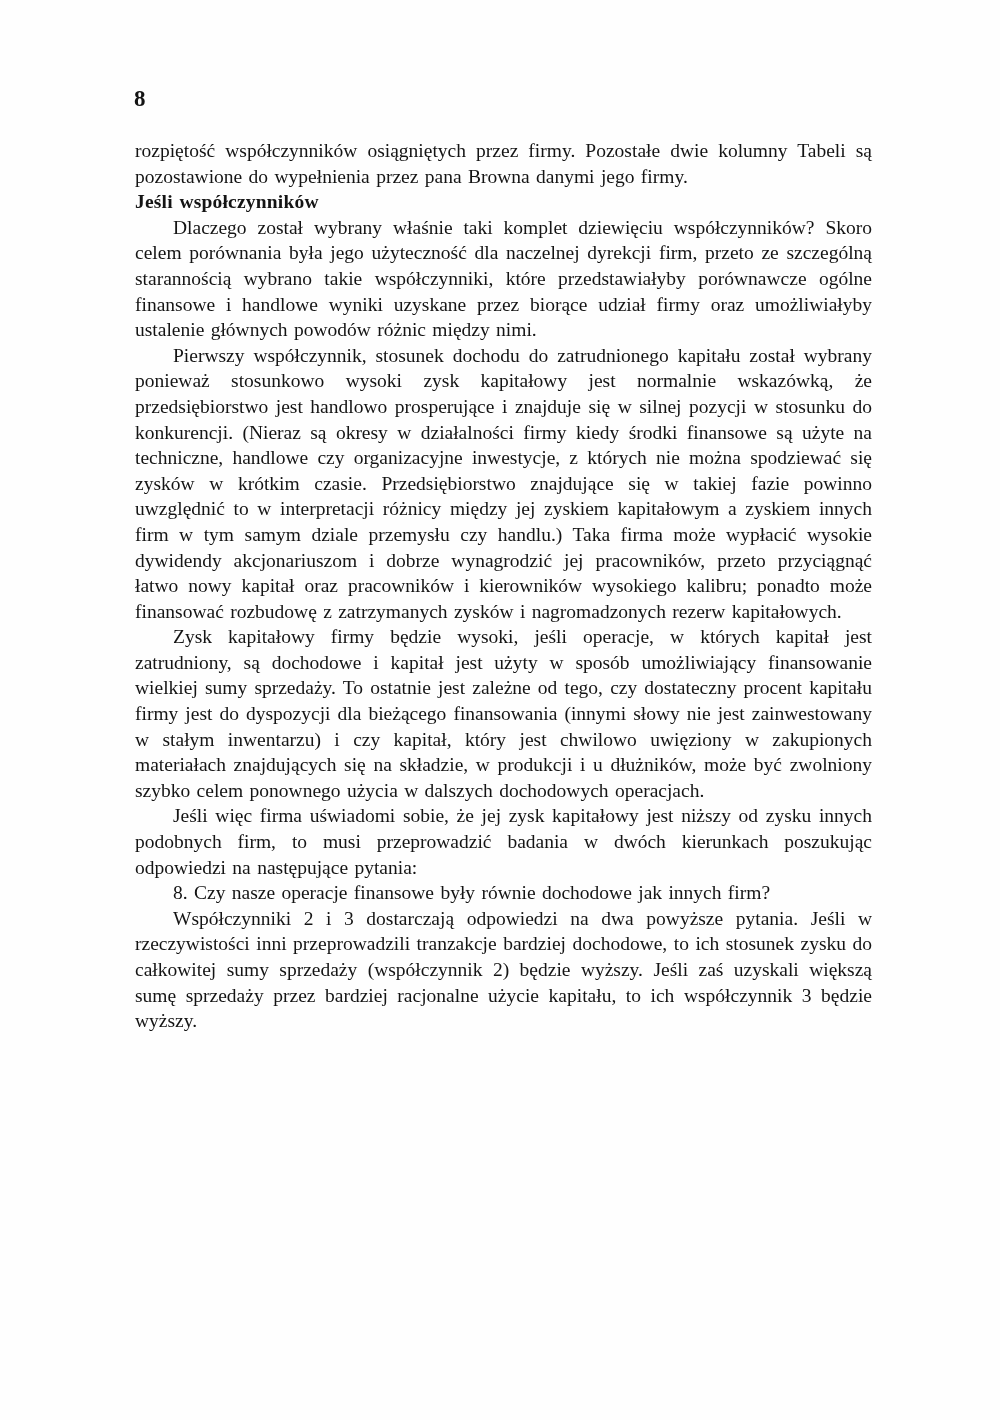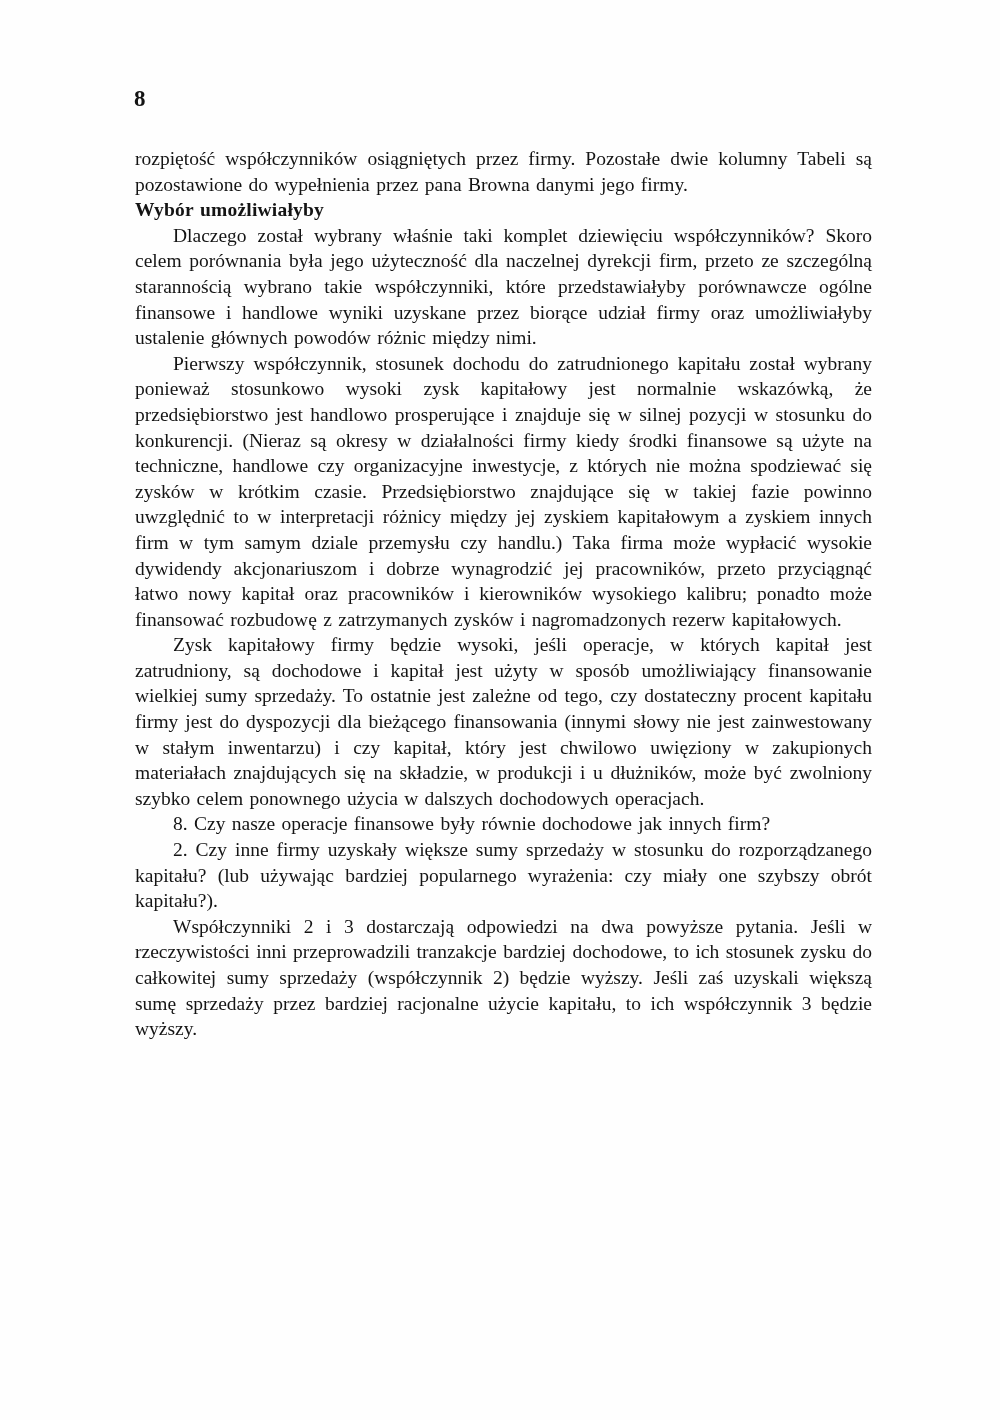--- a/index.html
+++ b/index.html
@@ -20,21 +20,21 @@
     position: absolute;
     left: 134px;
     top: 86px;
     font-size: 23px;
     font-weight: bold;
     letter-spacing: 0.5px;
   }
   .content {
     position: absolute;
     left: 135px;
-    top: 146px;
+    top: 138px;
     width: 737px;
   }
   .content p {
     margin: 0;
     text-align: justify;
     font-size: 19.5px;
     line-height: 25.6px;
     word-spacing: 1.5px;
   }
   .content p.indent {
@@ -53,29 +53,29 @@
 <body>
 
 <div class="page">
 
   <div class="page-number">8</div>
 
   <div class="content">
 
     <p>rozpiętość współczynników osiągniętych przez firmy. Pozostałe dwie kolumny Tabeli są pozostawione do wypełnienia przez pana Browna danymi jego firmy.</p>
 
-    <p class="section-heading">Wybór umożliwiałyby</p>
+    <p class="section-heading">Jeśli współczynników</p>
 
     <p class="indent">Dlaczego został wybrany właśnie taki komplet dziewięciu współczynników? Skoro celem porównania była jego użyteczność dla naczelnej dyrekcji firm, przeto ze szczególną starannością wybrano takie współczynniki, które przedstawiałyby porównawcze ogólne finansowe i handlowe wyniki uzyskane przez biorące udział firmy oraz umożliwiałyby ustalenie głównych powodów różnic między nimi.</p>
 
     <p class="indent">Pierwszy współczynnik, stosunek dochodu do zatrudnionego kapitału został wybrany ponieważ stosunkowo wysoki zysk kapitałowy jest normalnie wskazówką, że przedsiębiorstwo jest handlowo prosperujące i znajduje się w silnej pozycji w stosunku do konkurencji. (Nieraz są okresy w działalności firmy kiedy środki finansowe są użyte na techniczne, handlowe czy organizacyjne inwestycje, z których nie można spodziewać się zysków w krótkim czasie. Przedsiębiorstwo znajdujące się w takiej fazie powinno uwzględnić to w interpretacji różnicy między jej zyskiem kapitałowym a zyskiem innych firm w tym samym dziale przemysłu czy handlu.) Taka firma może wypłacić wysokie dywidendy akcjonariuszom i dobrze wynagrodzić jej pracowników, przeto przyciągnąć łatwo nowy kapitał oraz pracowników i kierowników wysokiego kalibru; ponadto może finansować rozbudowę z zatrzymanych zysków i nagromadzonych rezerw kapitałowych.</p>
 
     <p class="indent">Zysk kapitałowy firmy będzie wysoki, jeśli operacje, w których kapitał jest zatrudniony, są dochodowe i kapitał jest użyty w sposób umożliwiający finansowanie wielkiej sumy sprzedaży. To ostatnie jest zależne od tego, czy dostateczny procent kapitału firmy jest do dyspozycji dla bieżącego finansowania (innymi słowy nie jest zainwestowany w stałym inwentarzu) i czy kapitał, który jest chwilowo uwięziony w zakupionych materiałach znajdujących się na składzie, w produkcji i u dłużników, może być zwolniony szybko celem ponownego użycia w dalszych dochodowych operacjach.</p>
 
+    <p class="indent">Jeśli więc firma uświadomi sobie, że jej zysk kapitałowy jest niższy od zysku innych podobnych firm, to musi przeprowadzić badania w dwóch kierunkach poszukując odpowiedzi na następujące pytania:</p>
 
     <p class="indent">8. Czy nasze operacje finansowe były równie dochodowe jak innych firm?</p>
 
-    <p class="indent">2. Czy inne firmy uzyskały większe sumy sprzedaży w stosunku do rozporządzanego kapitału? (lub używając bardziej popularnego wyrażenia: czy miały one szybszy obrót kapitału?).</p>
 
     <p class="indent">Współczynniki 2 i 3 dostarczają odpowiedzi na dwa powyższe pytania. Jeśli w rzeczywistości inni przeprowadzili tranzakcje bardziej dochodowe, to ich stosunek zysku do całkowitej sumy sprzedaży (współczynnik 2) będzie wyższy. Jeśli zaś uzyskali większą sumę sprzedaży przez bardziej racjonalne użycie kapitału, to ich współczynnik 3 będzie wyższy.</p>
 
   </div>
 </div>
 
 </body></html>

